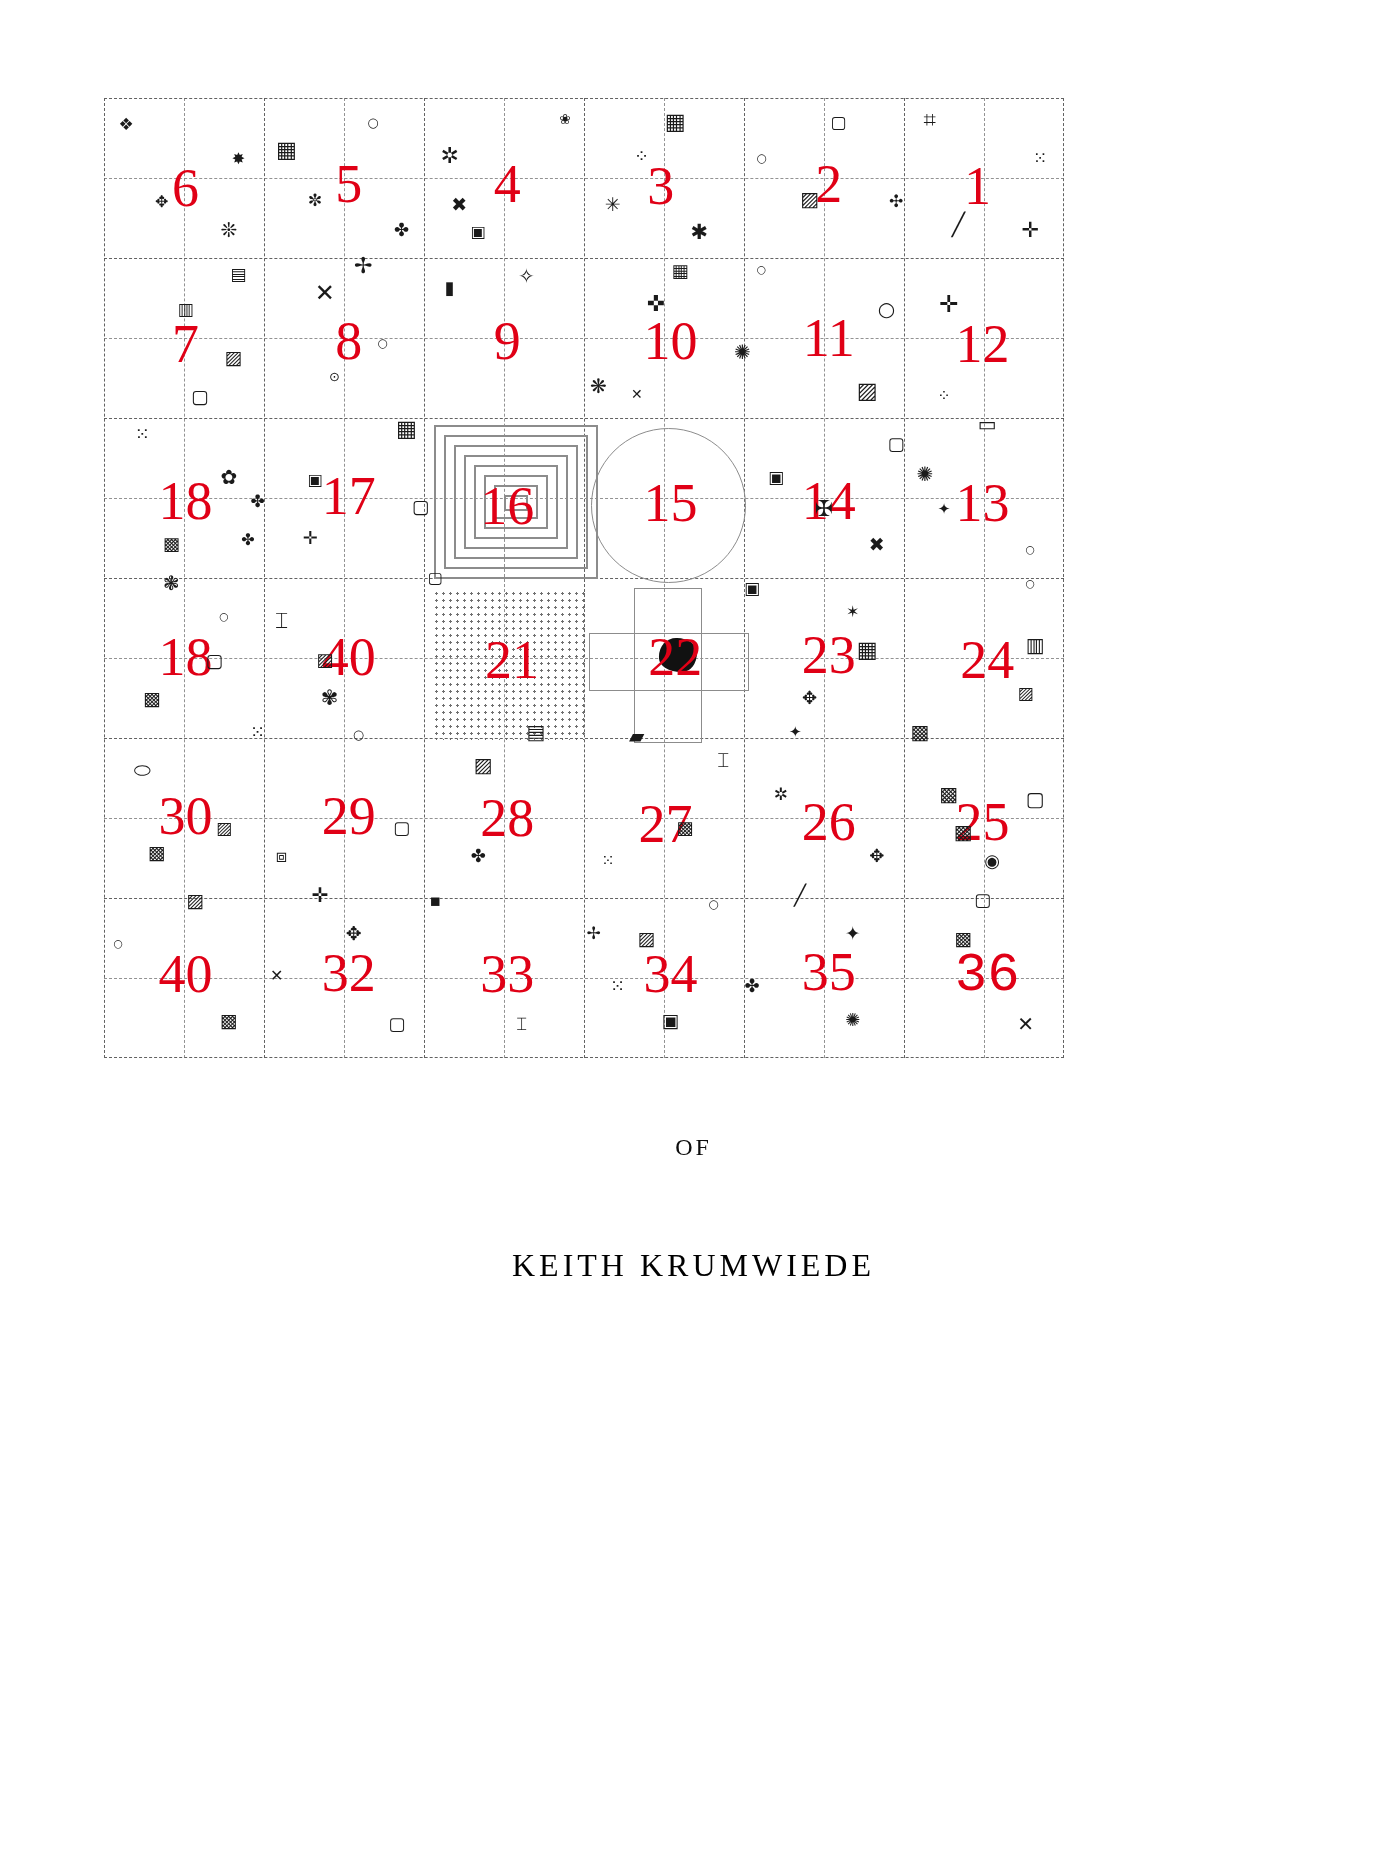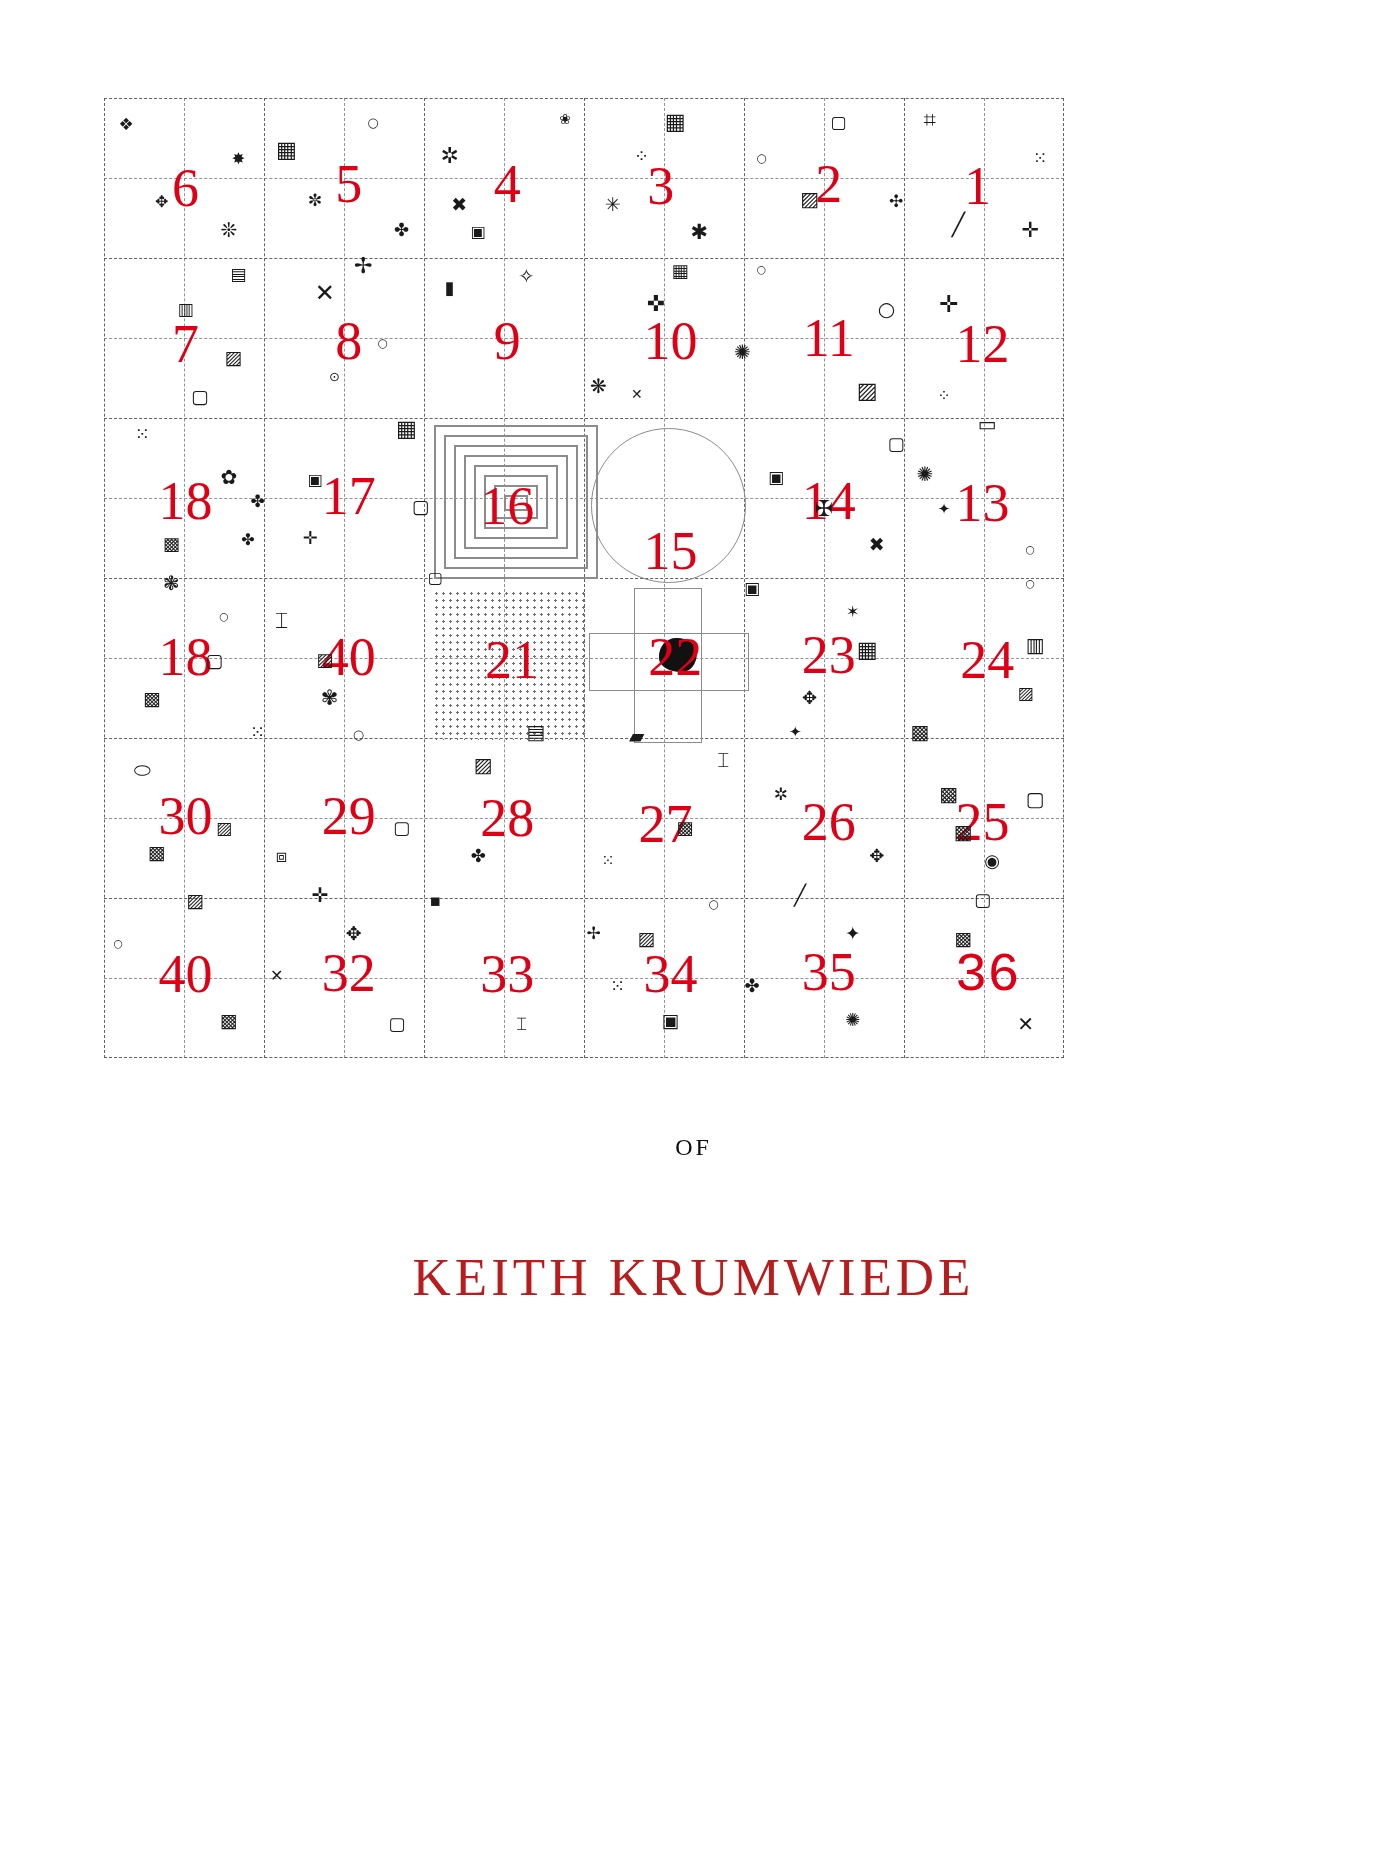--- a/index.html
+++ b/index.html
@@ -138,23 +138,23 @@
   .t-main {
     font-family: "Liberation Serif", serif;
     font-size: 78px;
     letter-spacing: 2px;
     color: #0d0d0d;
     margin: 8px 0 0 0;
     font-weight: 400;
   }
   .t-author {
     font-family: "Liberation Serif", serif;
-    font-size: 53px;
+    font-size: 32px;
     letter-spacing: 4px;
-    color: #b91c1c;
+    color: #000000;
     margin: 86px 0 0 0;
     font-weight: 400;
   }
 </style>
 </head>
 <body>
 
 <div id="plate">
 
   <div class="plate-border"></div>
@@ -214,21 +214,21 @@
       <div class="cell-number" style="left: 25.5%; top: 9%;">5</div>
       <div class="cell-number" style="left: 8.5%; top: 9.4%;">6</div>
       <div class="cell-number" style="left: 8.5%; top: 25.6%;">7</div>
       <div class="cell-number" style="left: 25.5%; top: 25.3%;">8</div>
       <div class="cell-number" style="left: 42%; top: 25.3%;">9</div>
       <div class="cell-number" style="left: 59%; top: 25.3%;">10</div>
       <div class="cell-number" style="left: 75.5%; top: 25%; text-align: center;">11</div>
       <div class="cell-number" style="left: 91.5%; top: 25.6%;">12</div>
       <div class="cell-number" style="left: 91.5%; top: 42.2%;">13</div>
       <div class="cell-number" style="left: 75.5%; top: 42%;">14</div>
-      <div class="cell-number" style="left: 59%; top: 42.2%; margin-top: 48px;">15</div>
+      <div class="cell-number" style="left: 59%; top: 42.2%;">15</div>
       <div class="cell-number" style="left: 42%; top: 42.5%;">16</div>
       <div class="cell-number" style="left: 25.5%; top: 41.5%;">17</div>
       <div class="cell-number" style="left: 8.5%; top: 42%;">18</div>
       <div class="cell-number" style="left: 8.5%; top: 58.2%;">18</div>
       <div class="cell-number" style="left: 25.5%; top: 58.2%;">40</div>
       <div class="cell-number" style="left: 42.5%; top: 58.5%;">21</div>
       <div class="cell-number" style="left: 59.5%; top: 58.2%;">22</div>
       <div class="cell-number" style="left: 75.5%; top: 58%;">23</div>
       <div class="cell-number" style="left: 92%; top: 58.5%;">24</div>
       <div class="cell-number" style="left: 91.5%; top: 75.4%;">25</div>

